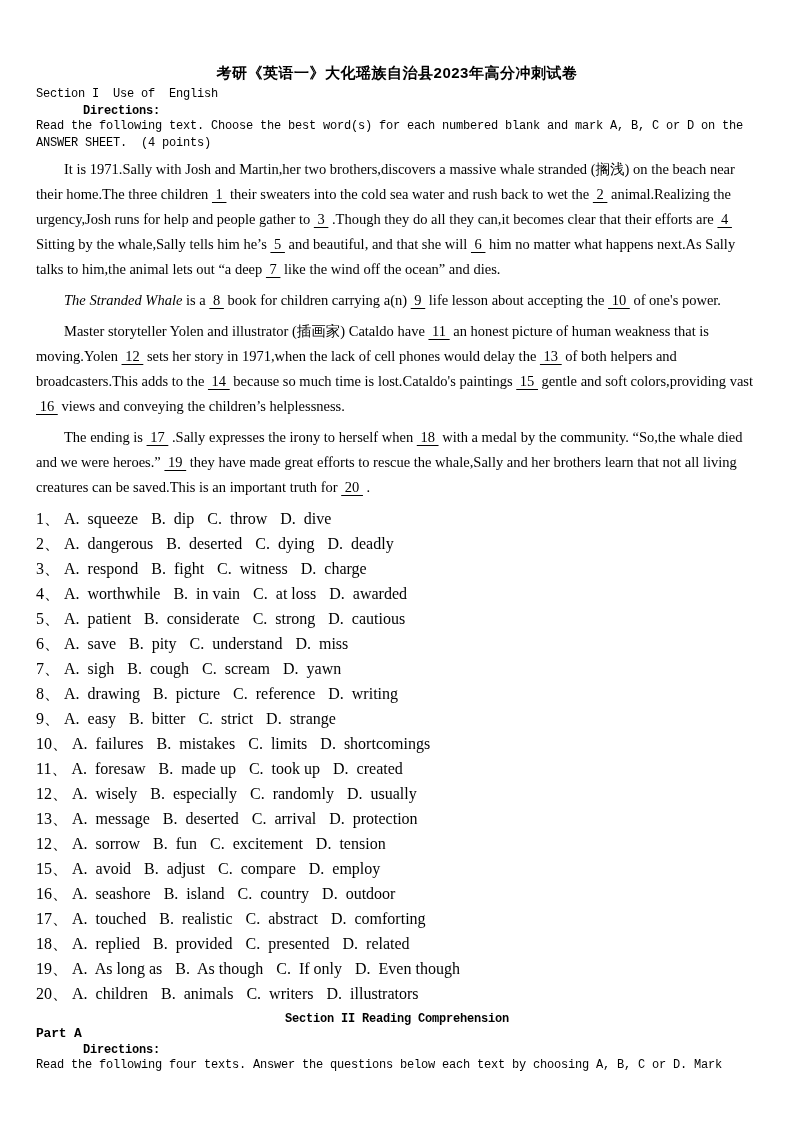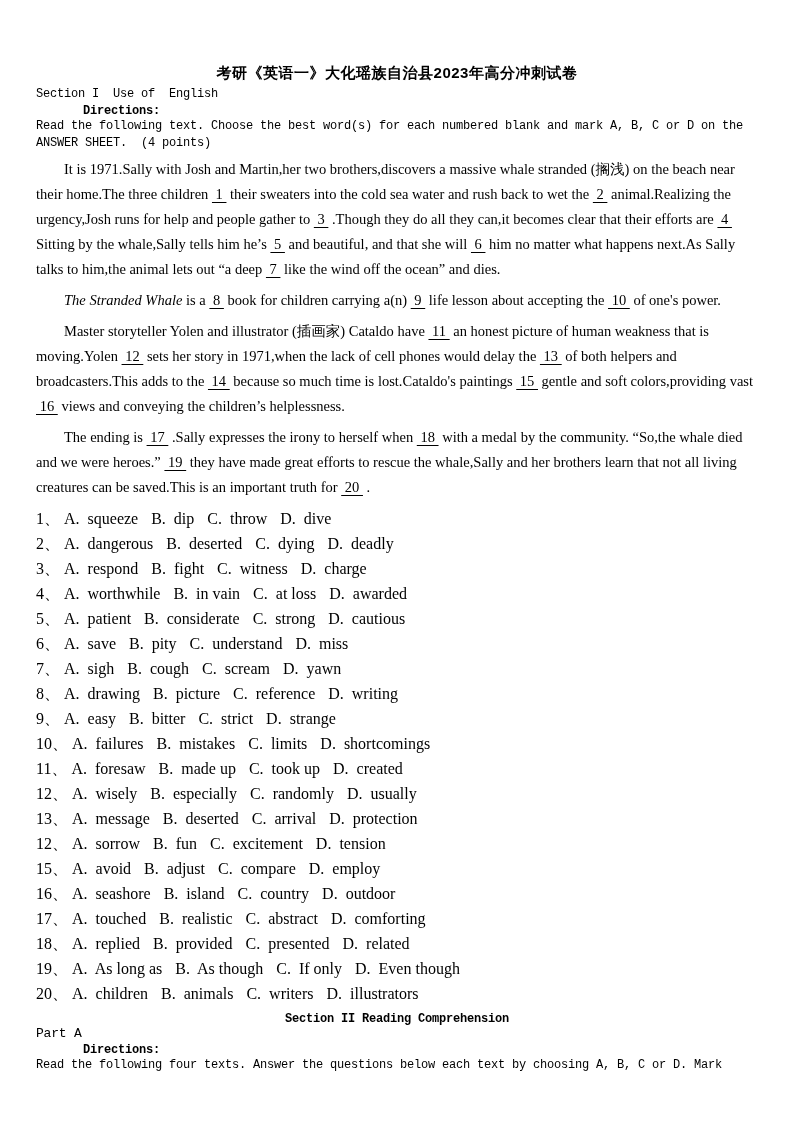--- a/index.html
+++ b/index.html
@@ -46,21 +46,21 @@
   .questions { margin-top: 2px; }
   .question-row {
     font-size: 16px;
     line-height: 25px;
     white-space: nowrap;
   }
   .q-num { margin-right: 4px; }
   .q-opt { margin-right: 13px; white-space: pre; }
 
   .sec2-heading { text-align: center; font-weight: bold; margin-top: 6px; margin-bottom: 0; }
-  .part-label { font-weight: normal; font-size: 13px; margin-bottom: 2px; }
+  .part-label { font-weight: bold; font-size: 13px; margin-bottom: 2px; }
 </style>
 </head>
 <body>
 
 <div class="page">
   <h1 class="title">考研《英语一》大化瑶族自治县2023年高分冲刺试卷</h1>
 
   <div class="mono sec-heading">Section I  Use of  English</div>
 
   <div class="mono dir-label">Directions:</div>

